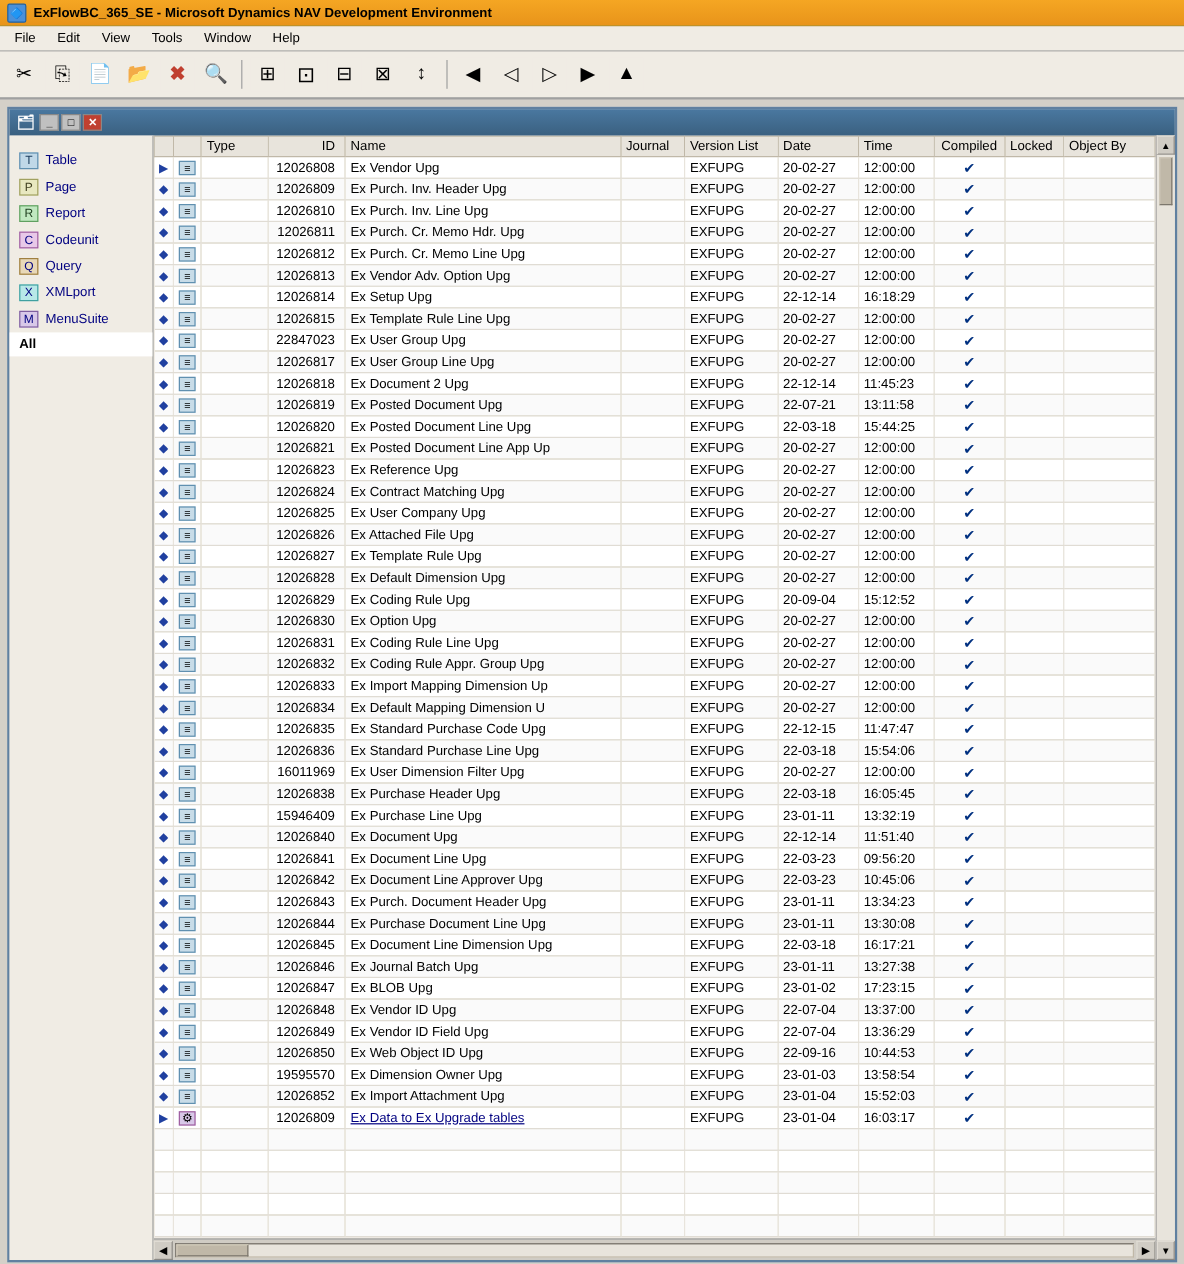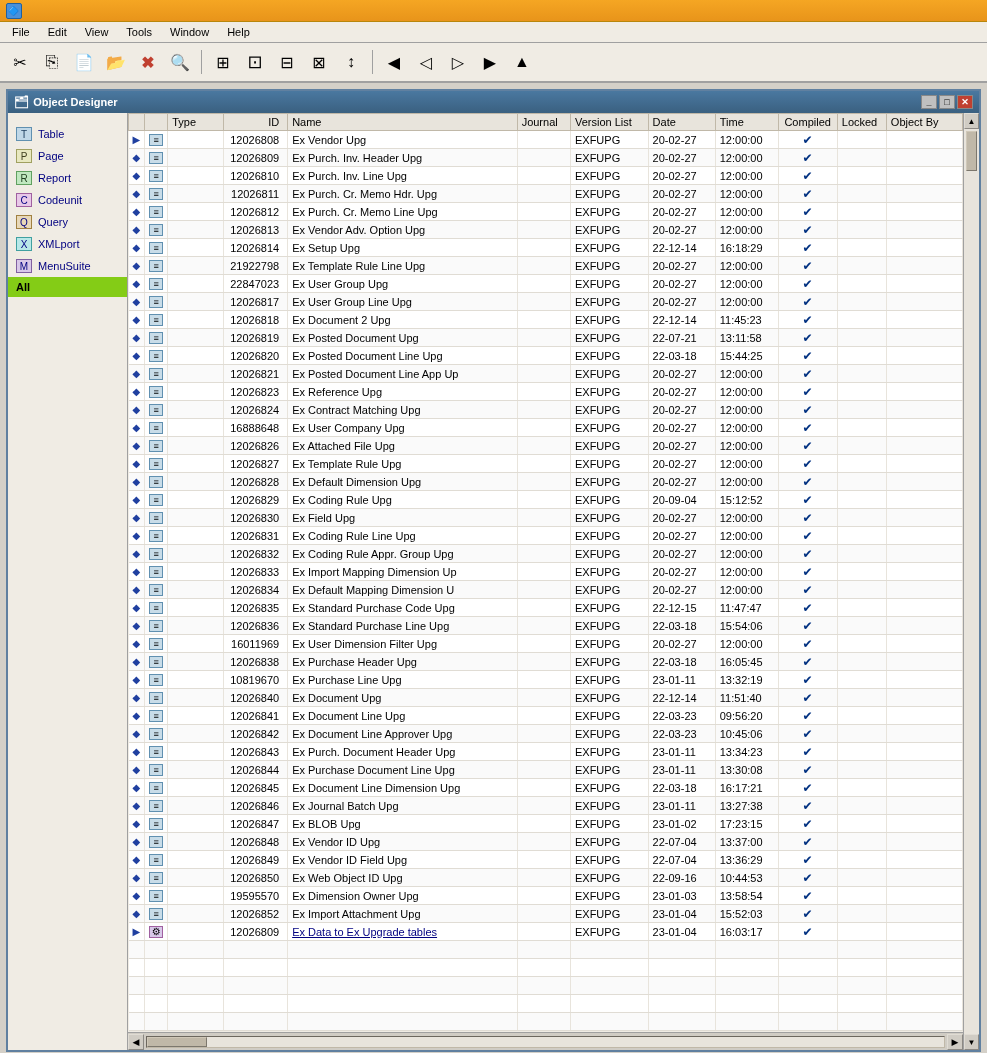--- a/index.html
+++ b/index.html
@@ -102,21 +102,21 @@
     .sidebar-item {
       padding: 4px 8px;
       cursor: pointer;
       display: flex;
       align-items: center;
       gap: 6px;
       font-size: 11px;
       color: #000080;
     }
     .sidebar-item.active {
-      background: #84cc16;
+      background: #ffffff;
       font-weight: bold;
       color: #000;
     }
     .sidebar-icon { width: 16px; height: 14px; display: inline-flex; align-items: center; justify-content: center; font-size: 10px; }
 
     
     .icon-table { background: #c0d8e8; border: 1px solid #6090b0; color: #204060; }
     .icon-page { background: #e8e8c0; border: 1px solid #a0a060; color: #404020; }
     .icon-report { background: #c0e8c0; border: 1px solid #60a060; color: #204020; }
     .icon-codeunit { background: #e8c8e8; border: 1px solid #a060a0; }
@@ -204,20 +204,21 @@
     }
     .v-scroll-btn { height: 16px; background: #d0ccc4; border: 1px outset #e0dcd4; display: flex; align-items: center; justify-content: center; font-size: 8px; cursor: pointer; }
     .v-scroll-track { flex: 1; background: #e8e4dc; }
     .v-scroll-thumb { height: 40px; background: #c0b8a8; border: 1px outset #d0c8b8; margin: 2px; }
   </style>
 </head>
 <body>
 
 <div class="title-bar">
   <span class="title-bar-icon">🔷</span>
+  <span class="title-bar-text">ExFlowBC_365_SE - Microsoft Dynamics NAV Development Environment</span>
 </div>
 
 <div class="menu-bar">
   <span class="menu-item">File</span>
   <span class="menu-item">Edit</span>
   <span class="menu-item">View</span>
   <span class="menu-item">Tools</span>
   <span class="menu-item">Window</span>
   <span class="menu-item">Help</span>
 </div>
@@ -240,21 +241,20 @@
   <button class="toolbar-btn" title="Previous">◁</button>
   <button class="toolbar-btn" title="Next">▷</button>
   <button class="toolbar-btn" title="Forward">▶</button>
   <button class="toolbar-btn" title="Up">▲</button>
 </div>
 
 <div class="main-window">
 
   <div class="window-title-bar">
     <span class="window-title-icon">🗂</span>
-    <span class="window-title-text">Object Designer</span>
     <div class="window-controls">
       <div class="win-btn">_</div>
       <div class="win-btn">□</div>
       <div class="win-btn close">✕</div>
     </div>
   </div>
 
   <div class="content-area">
 
     <div class="sidebar">
@@ -406,21 +406,21 @@
     <td class="col-date">22-12-14</td>
     <td class="col-time">16:18:29</td>
     <td class="col-compiled" style="text-align:center;"><span class="checkmark">✔</span></td>
     <td class="col-locked"></td>
     <td class="col-lockedby"></td>
   </tr>
               <tr>
     <td class="col-arrow" style="font-size:10px;color:#2040a0;">◆</td>
     <td class="col-icon"><span style="width:14px;height:12px;display:inline-flex;align-items:center;justify-content:center;background:#c8dce8;border:1px solid #6090b0;font-size:9px;">≡</span></td>
     <td class="col-type"></td>
-    <td class="col-id">21922798</td>
+    <td class="col-id">12026815</td>
     <td class="col-name" style="">Ex Template Rule Line Upg</td>
     <td class="col-modified"></td>
     <td class="col-version">EXFUPG</td>
     <td class="col-date">20-02-27</td>
     <td class="col-time">12:00:00</td>
     <td class="col-compiled" style="text-align:center;"><span class="checkmark">✔</span></td>
     <td class="col-locked"></td>
     <td class="col-lockedby"></td>
   </tr>
               <tr>
@@ -532,21 +532,21 @@
     <td class="col-date">20-02-27</td>
     <td class="col-time">12:00:00</td>
     <td class="col-compiled" style="text-align:center;"><span class="checkmark">✔</span></td>
     <td class="col-locked"></td>
     <td class="col-lockedby"></td>
   </tr>
               <tr>
     <td class="col-arrow" style="font-size:10px;color:#2040a0;">◆</td>
     <td class="col-icon"><span style="width:14px;height:12px;display:inline-flex;align-items:center;justify-content:center;background:#c8dce8;border:1px solid #6090b0;font-size:9px;">≡</span></td>
     <td class="col-type"></td>
-    <td class="col-id">16888648</td>
+    <td class="col-id">12026825</td>
     <td class="col-name" style="">Ex User Company Upg</td>
     <td class="col-modified"></td>
     <td class="col-version">EXFUPG</td>
     <td class="col-date">20-02-27</td>
     <td class="col-time">12:00:00</td>
     <td class="col-compiled" style="text-align:center;"><span class="checkmark">✔</span></td>
     <td class="col-locked"></td>
     <td class="col-lockedby"></td>
   </tr>
               <tr>
@@ -603,21 +603,21 @@
     <td class="col-time">15:12:52</td>
     <td class="col-compiled" style="text-align:center;"><span class="checkmark">✔</span></td>
     <td class="col-locked"></td>
     <td class="col-lockedby"></td>
   </tr>
               <tr>
     <td class="col-arrow" style="font-size:10px;color:#2040a0;">◆</td>
     <td class="col-icon"><span style="width:14px;height:12px;display:inline-flex;align-items:center;justify-content:center;background:#c8dce8;border:1px solid #6090b0;font-size:9px;">≡</span></td>
     <td class="col-type"></td>
     <td class="col-id">12026830</td>
-    <td class="col-name" style="">Ex Field Upg</td>
+    <td class="col-name" style="">Ex Option Upg</td>
     <td class="col-modified"></td>
     <td class="col-version">EXFUPG</td>
     <td class="col-date">20-02-27</td>
     <td class="col-time">12:00:00</td>
     <td class="col-compiled" style="text-align:center;"><span class="checkmark">✔</span></td>
     <td class="col-locked"></td>
     <td class="col-lockedby"></td>
   </tr>
               <tr>
     <td class="col-arrow" style="font-size:10px;color:#2040a0;">◆</td>
@@ -728,21 +728,21 @@
     <td class="col-date">22-03-18</td>
     <td class="col-time">16:05:45</td>
     <td class="col-compiled" style="text-align:center;"><span class="checkmark">✔</span></td>
     <td class="col-locked"></td>
     <td class="col-lockedby"></td>
   </tr>
               <tr>
     <td class="col-arrow" style="font-size:10px;color:#2040a0;">◆</td>
     <td class="col-icon"><span style="width:14px;height:12px;display:inline-flex;align-items:center;justify-content:center;background:#c8dce8;border:1px solid #6090b0;font-size:9px;">≡</span></td>
     <td class="col-type"></td>
-    <td class="col-id">10819670</td>
+    <td class="col-id">15946409</td>
     <td class="col-name" style="">Ex Purchase Line Upg</td>
     <td class="col-modified"></td>
     <td class="col-version">EXFUPG</td>
     <td class="col-date">23-01-11</td>
     <td class="col-time">13:32:19</td>
     <td class="col-compiled" style="text-align:center;"><span class="checkmark">✔</span></td>
     <td class="col-locked"></td>
     <td class="col-lockedby"></td>
   </tr>
               <tr>

